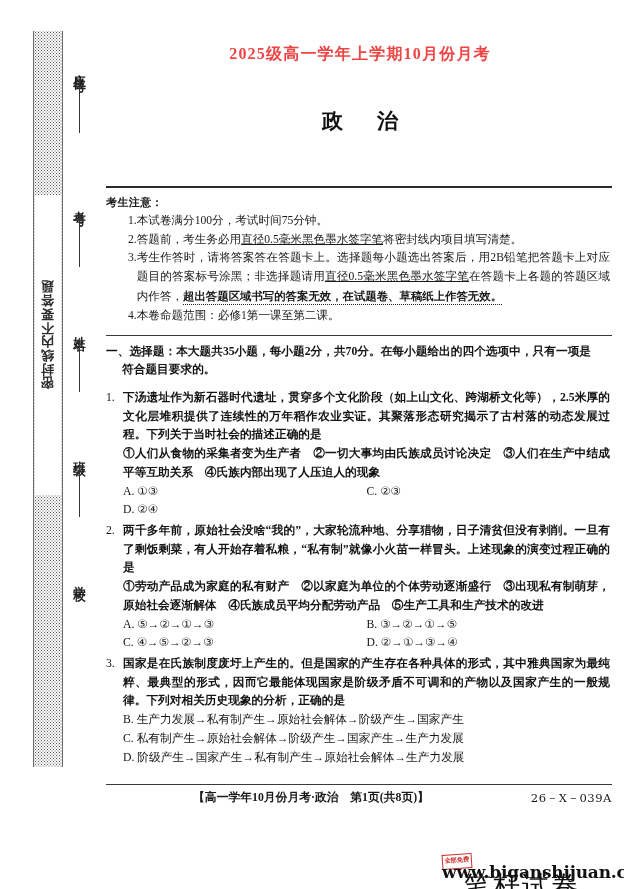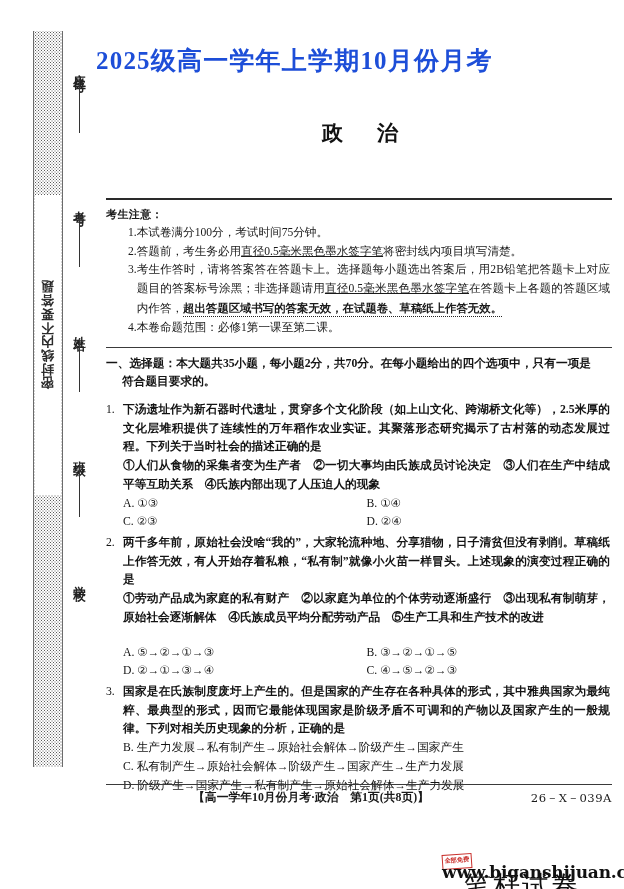--- a/index.html
+++ b/index.html
@@ -95,25 +95,26 @@
   
   #page {
     position: absolute;
     left: 96px;
     top: 0;
     width: 528px;
     height: 889px;
   }
 
   #doc-title {
-    font-size: 25px;
+    text-align: center;
+    font-size: 16px;
     font-weight: bold;
     letter-spacing: 1.2px;
     margin-top: 44px;
-    color: #1d4ed8;
+    color: #ef4444;
   }
   #subject-title {
     text-align: center;
     font-size: 21px;
     font-weight: bold;
     margin-top: 42px;
     color: #111;
     font-family: Liberation Serif, serif;
   }
   #subject-title .gap { display: inline-block; width: 34px; }
@@ -193,21 +194,21 @@
     font-weight: bold;
   }
   .opts-grid {
     display: grid;
     grid-template-columns: 1fr 1fr;
     margin-top: 0px;
   }
   .opts-grid-2 {
     display: grid;
     grid-template-columns: 1fr 1fr;
-    margin-top: 16px;
+    margin-top: 0px;
   }
   .opts-list > div { margin-top: 0px; }
   .opt { white-space: nowrap; }
 
   
   #footer-rule {
     position: absolute;
     left: 10px;
     top: 784px;
     width: 506px;
@@ -362,37 +363,36 @@
       <span class="cont">符合题目要求的。</span>
     </div>
 
     <div class="question">
       <div class="q-num">1.</div>
       <div class="q-body">
         <div class="q-stem">下汤遗址作为新石器时代遗址，贯穿多个文化阶段（如上山文化、跨湖桥文化等），2.5米厚的文化层堆积提供了连续性的万年稻作农业实证。其聚落形态研究揭示了古村落的动态发展过程。下列关于当时社会的描述正确的是</div>
         <div class="q-subs">①人们从食物的采集者变为生产者　②一切大事均由氏族成员讨论决定　③人们在生产中结成平等互助关系　④氏族内部出现了人压迫人的现象</div>
         <div class="opts-grid">
           <div class="opt">A. ①③</div>
-          <div class="opt">B. ①④</div>
           <div class="opt">C. ②③</div>
           <div class="opt">D. ②④</div>
         </div>
       </div>
     </div>
 
     <div class="question">
       <div class="q-num">2.</div>
       <div class="q-body">
-        <div class="q-stem">两千多年前，原始社会没啥“我的”，大家轮流种地、分享猎物，日子清贫但没有剥削。草稿纸上作答无效，有人开始存着私粮，“私有制”就像小火苗一样冒头。上述现象的演变过程正确的是</div>
+        <div class="q-stem">两千多年前，原始社会没啥“我的”，大家轮流种地、分享猎物，日子清贫但没有剥削。一旦有了剩饭剩菜，有人开始存着私粮，“私有制”就像小火苗一样冒头。上述现象的演变过程正确的是</div>
         <div class="q-subs">①劳动产品成为家庭的私有财产　②以家庭为单位的个体劳动逐渐盛行　③出现私有制萌芽，原始社会逐渐解体　④氏族成员平均分配劳动产品　⑤生产工具和生产技术的改进</div>
         <div class="opts-grid-2">
           <div class="opt">A. ⑤→②→①→③</div>
           <div class="opt">B. ③→②→①→⑤</div>
+          <div class="opt">C. ④→⑤→②→③</div>
           <div class="opt">D. ②→①→③→④</div>
-          <div class="opt">C. ④→⑤→②→③</div>
         </div>
       </div>
     </div>
 
     <div class="question">
       <div class="q-num">3.</div>
       <div class="q-body">
         <div class="q-stem">国家是在氏族制度废圩上产生的。但是国家的产生存在各种具体的形式，其中雅典国家为最纯粹、最典型的形式，因而它最能体现国家是阶级矛盾不可调和的产物以及国家产生的一般规律。下列对相关历史现象的分析，正确的是</div>
         <div class="opts-list">
           <div class="opt">B. 生产力发展→私有制产生→原始社会解体→阶级产生→国家产生</div>

